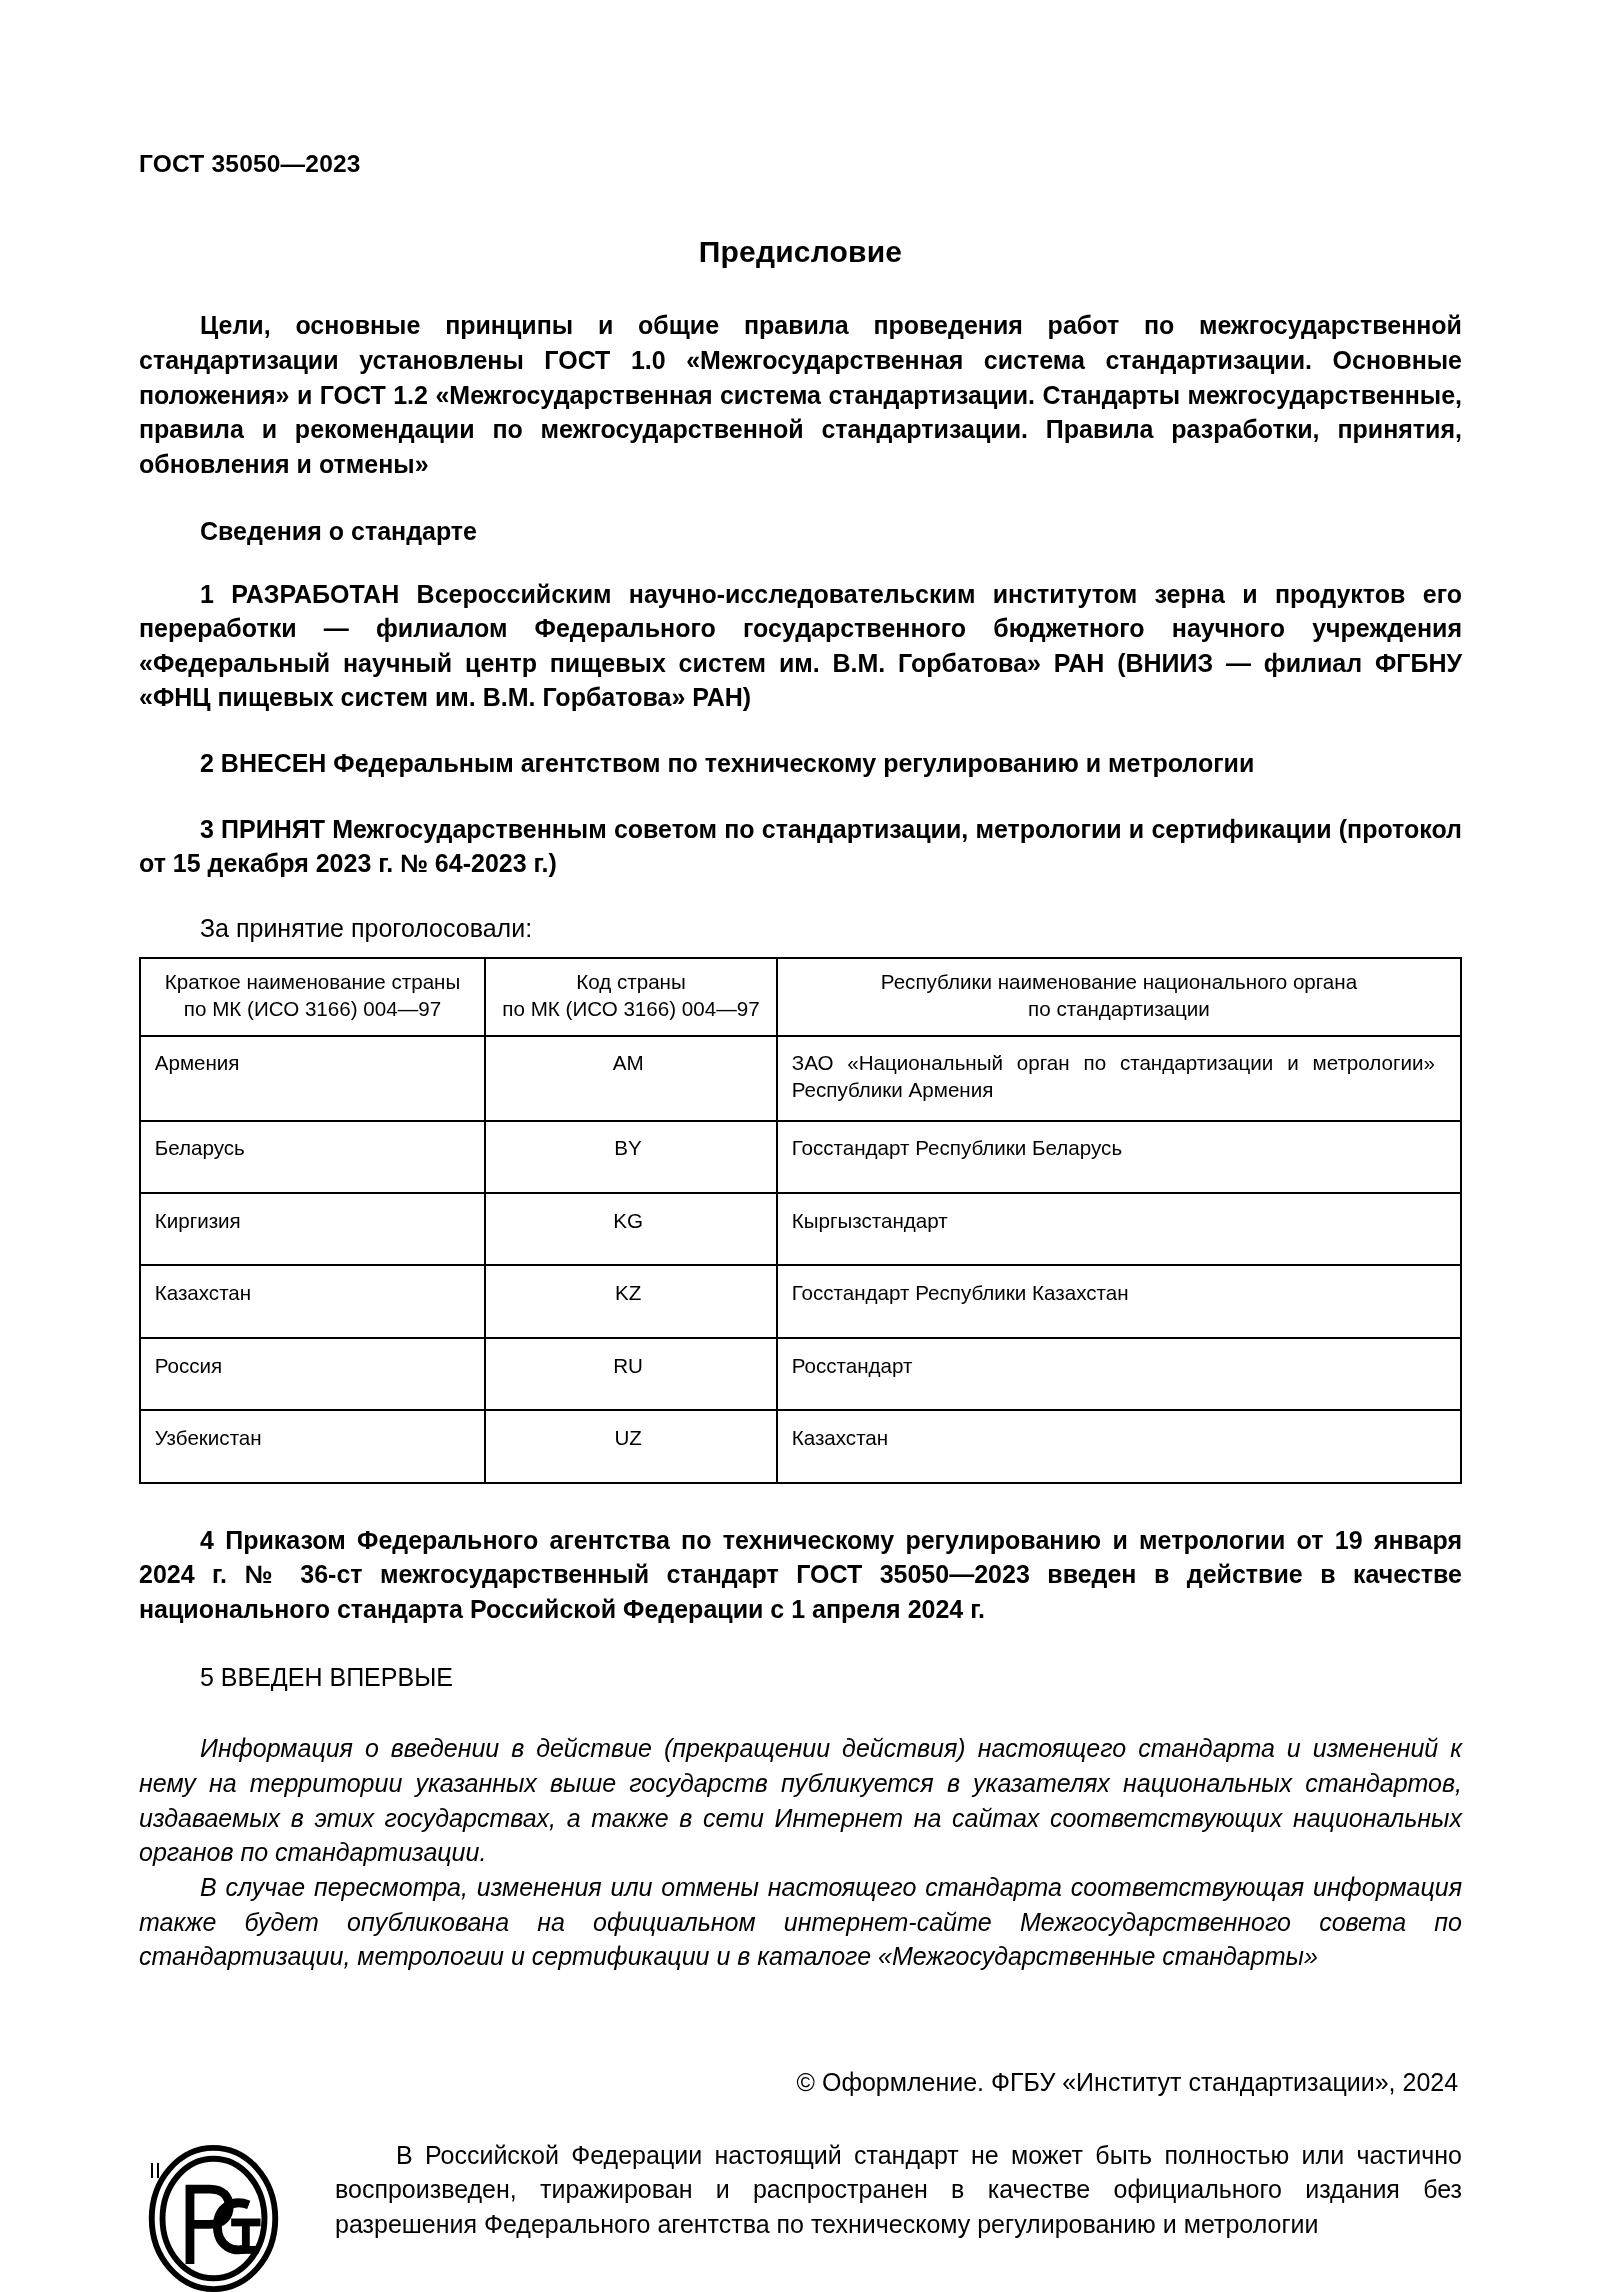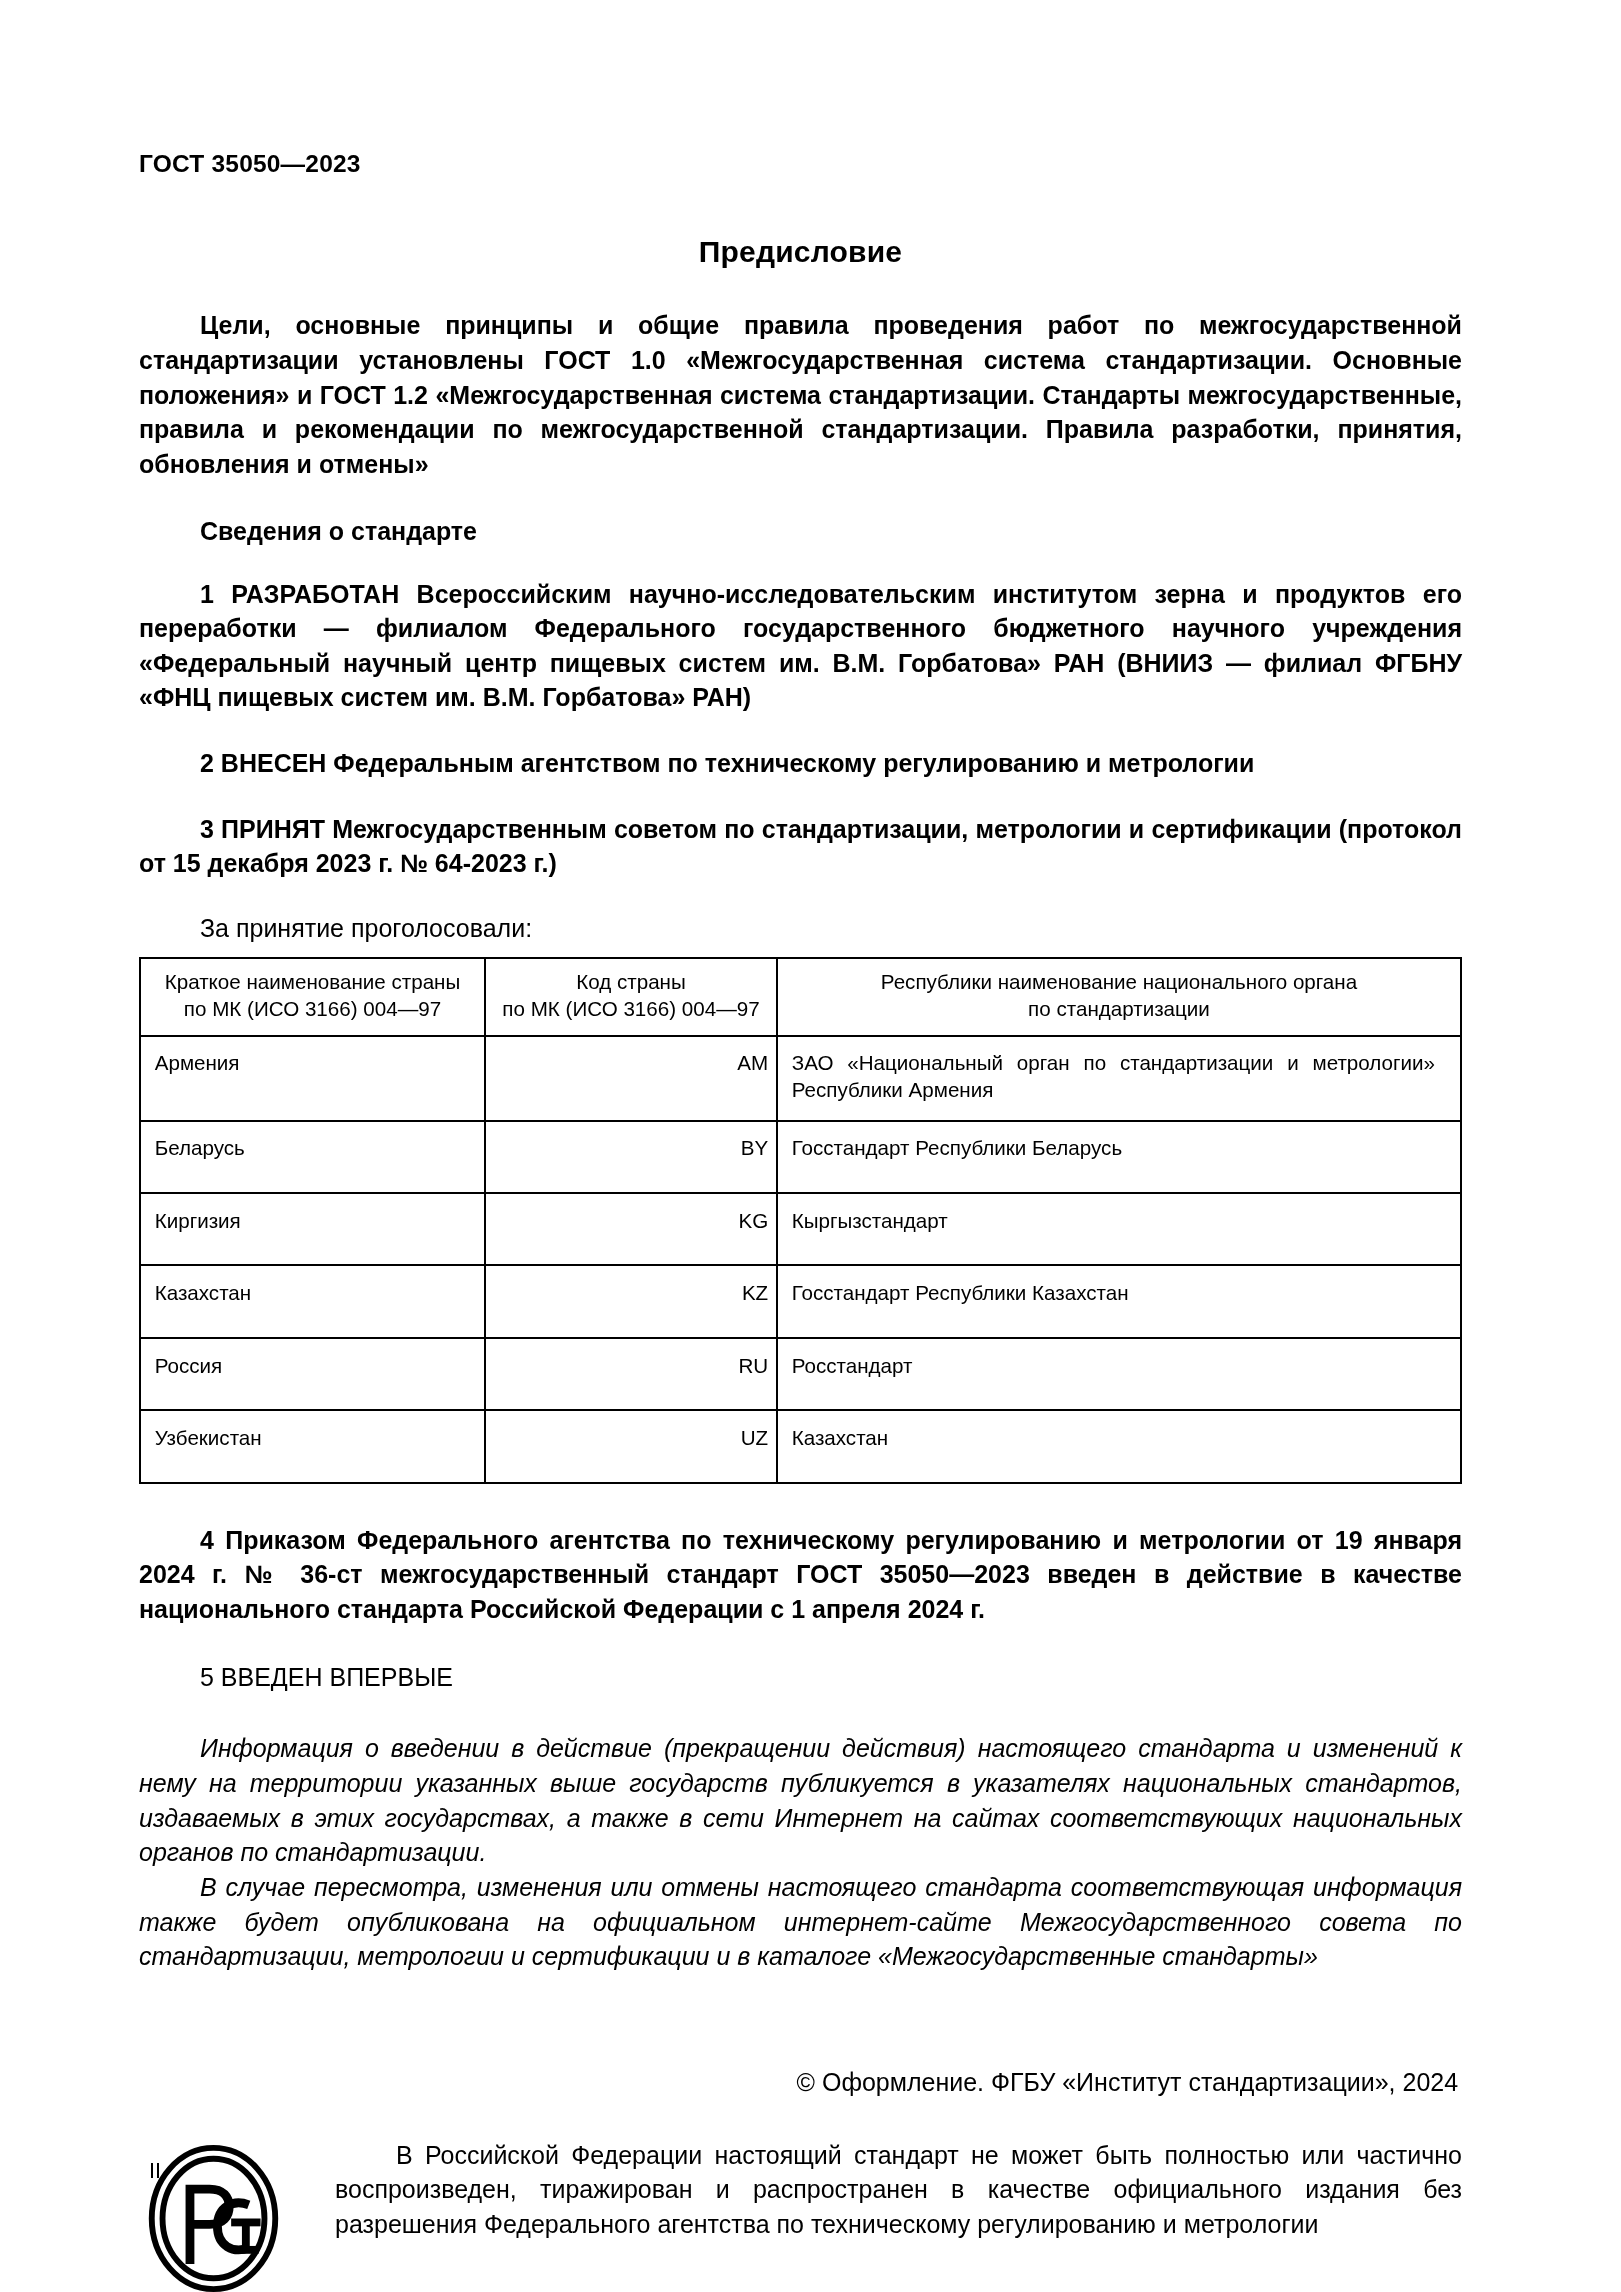--- a/index.html
+++ b/index.html
@@ -87,21 +87,21 @@
     text-align: center;
     padding: 10.8px 7.8px 12.7px 7.8px;
     line-height: 1.28;
   }
   table.votes tbody td {
     padding: 13.7px 9.8px 15.7px 13.7px;
     line-height: 1.3;
     height: 41px;
   }
   table.votes tbody td.code {
-    text-align: right;
+    text-align: center;
     padding-left: 2px;
     padding-right: 7.8px;
   }
   table.votes tbody td.org {
     text-align: justify;
     padding-right: 25px;
   }
   col.c1 { width: 345px; }
   col.c2 { width: 292px; }
   col.c3 { width: 684px; }

